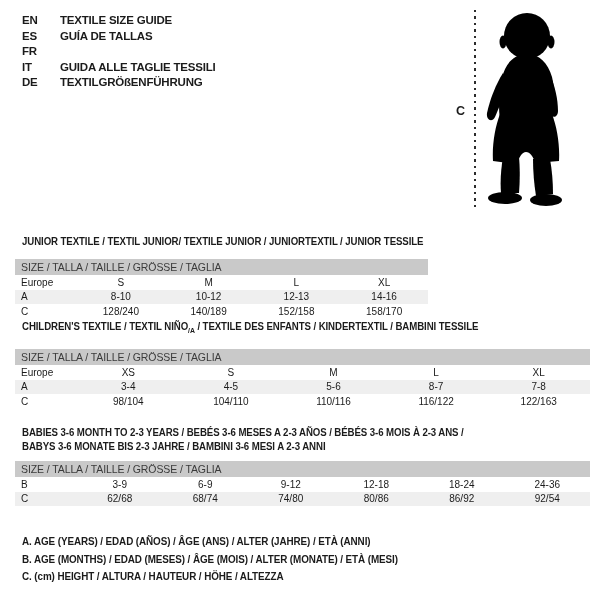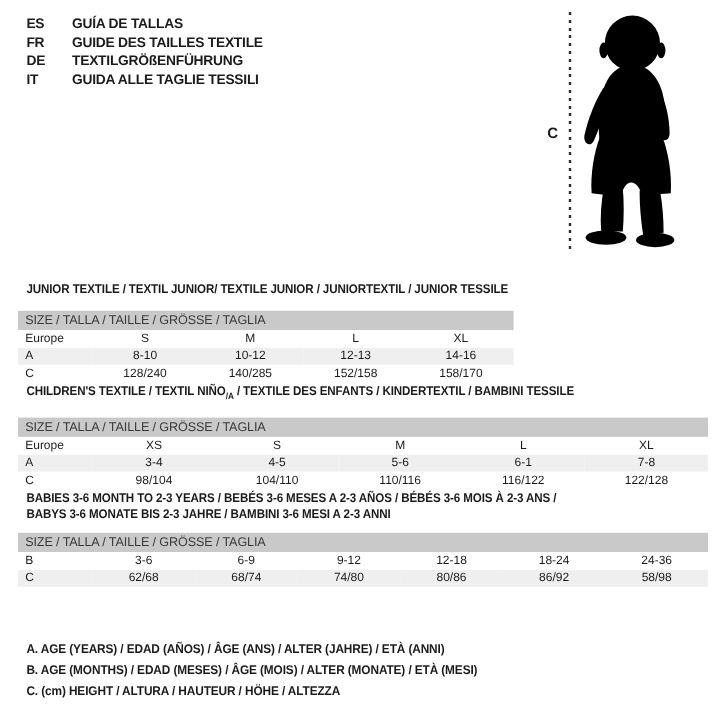--- a/index.html
+++ b/index.html
@@ -20,21 +20,21 @@
     position:absolute;left:22px;top:5px;width:2px;height:198px;
     background-image:repeating-linear-gradient(to bottom,#2c2c2c 0 2.5px,transparent 2.5px 6.5px);
   }
   .height-label{position:absolute;left:4px;top:99px;font-weight:bold;font-size:12.5px;}
   svg.baby{position:absolute;left:28px;top:5px;display:block;}
 
   
   .sec{position:absolute;left:15px;}
   .sec-junior{top:234px;width:413px;}
   .sec-children{top:319px;width:575px;}
-  .sec-babies{top:408px;width:575px;}
+  .sec-babies{top:425px;width:575px;}
   .sec-title{
     margin:0 0 0 7px;font-size:10.5px;font-weight:bold;line-height:14px;
     letter-spacing:-0.1px;white-space:nowrap;
     transform:scaleX(0.92);transform-origin:left center;
   }
   .sec-title sub{font-size:7.5px;}
   table.size{border-collapse:collapse;table-layout:fixed;margin-top:11px;width:100%;}
   .sec-babies table.size{margin-top:8px;}
   th.size-bar{
     background:#c9c9c9;font-weight:normal;font-size:10.5px;color:#3a3a3a;
@@ -49,34 +49,37 @@
   .footnote{
     font-weight:bold;font-size:10.5px;line-height:17.5px;letter-spacing:-0.1px;white-space:nowrap;
     transform:scaleX(0.94);transform-origin:left center;
   }
 </style>
 </head>
 <body>
 
 <section class="lang-block">
   <div class="lang-row">
+    <span class="lang-code">EN</span>
+    <span class="lang-label">TEXTILE SIZE GUIDE</span>
+  </div>
+  <div class="lang-row">
     <span class="lang-code">ES</span>
     <span class="lang-label">GUÍA DE TALLAS</span>
   </div>
   <div class="lang-row">
     <span class="lang-code">FR</span>
-    <span class="lang-label">GUIDE DES TAILLES TEXTILE</span>
+  </div>
+  <div class="lang-row">
+    <span class="lang-code">IT</span>
+    <span class="lang-label">GUIDA ALLE TAGLIE TESSILI</span>
   </div>
   <div class="lang-row">
     <span class="lang-code">DE</span>
     <span class="lang-label">TEXTILGRÖßENFÜHRUNG</span>
-  </div>
-  <div class="lang-row">
-    <span class="lang-code">IT</span>
-    <span class="lang-label">GUIDA ALLE TAGLIE TESSILI</span>
   </div>
 </section>
 
 <section class="figure">
   <span class="height-label">C</span>
   <div class="dotted-line"></div>
   <svg class="baby" width="92" height="200" viewBox="0 0 92 200" aria-hidden="true">
     <g fill="#000000">
       <circle cx="47" cy="26" r="23"></circle>
       <ellipse cx="23" cy="32" rx="3.5" ry="6.5"></ellipse>
@@ -119,21 +122,21 @@
       <tr class="stripe">
         <td class="row-label">A</td>
         <td>8-10</td>
         <td>10-12</td>
         <td>12-13</td>
         <td>14-16</td>
       </tr>
       <tr>
         <td class="row-label">C</td>
         <td>128/240</td>
-        <td>140/285</td>
+        <td>140/189</td>
         <td>152/158</td>
         <td>158/170</td>
       </tr>
     </tbody>
   </table>
 </section>
 
 <section class="sec sec-children">
   <h2 class="sec-title"><span>CHILDREN'S TEXTILE / TEXTIL NIÑO</span><sub>/A</sub><span> / TEXTILE DES ENFANTS / KINDERTEXTIL / BAMBINI TESSILE</span></h2>
   <table class="size">
@@ -157,30 +160,30 @@
         <td>S</td>
         <td>M</td>
         <td>L</td>
         <td>XL</td>
       </tr>
       <tr class="stripe">
         <td class="row-label">A</td>
         <td>3-4</td>
         <td>4-5</td>
         <td>5-6</td>
-        <td>6-1</td>
+        <td>8-7</td>
         <td>7-8</td>
       </tr>
       <tr>
         <td class="row-label">C</td>
         <td>98/104</td>
         <td>104/110</td>
         <td>110/116</td>
         <td>116/122</td>
-        <td>122/128</td>
+        <td>122/163</td>
       </tr>
     </tbody>
   </table>
 </section>
 
 <section class="sec sec-babies">
   <h2 class="sec-title">BABIES 3-6 MONTH TO 2-3 YEARS / BEBÉS 3-6 MESES A 2-3 AÑOS / BÉBÉS 3-6 MOIS À 2-3 ANS /</h2>
   <h2 class="sec-title">BABYS 3-6 MONATE BIS 2-3 JAHRE / BAMBINI 3-6 MESI A 2-3 ANNI</h2>
   <table class="size">
     <colgroup>
@@ -193,35 +196,35 @@
         <col>
       </colgroup>
     <thead>
       <tr>
           <th class="size-bar" colspan="7">SIZE / TALLA / TAILLE / GRÖSSE / TAGLIA</th>
         </tr>
     </thead>
     <tbody>
       <tr>
         <td class="row-label">B</td>
-        <td>3-6</td>
+        <td>3-9</td>
         <td>6-9</td>
         <td>9-12</td>
         <td>12-18</td>
         <td>18-24</td>
         <td>24-36</td>
       </tr>
       <tr class="stripe">
         <td class="row-label">C</td>
         <td>62/68</td>
         <td>68/74</td>
         <td>74/80</td>
         <td>80/86</td>
         <td>86/92</td>
-        <td>58/98</td>
+        <td>92/54</td>
       </tr>
     </tbody>
   </table>
 </section>
 
 <section class="footnotes">
   <div class="footnote">A. AGE (YEARS) / EDAD (AÑOS) / ÂGE (ANS) / ALTER (JAHRE) / ETÀ (ANNI)</div>
   <div class="footnote">B. AGE (MONTHS) / EDAD (MESES) / ÂGE (MOIS) / ALTER (MONATE) / ETÀ (MESI)</div>
   <div class="footnote">C. (cm) HEIGHT / ALTURA / HAUTEUR / HÖHE / ALTEZZA</div>
 </section>

